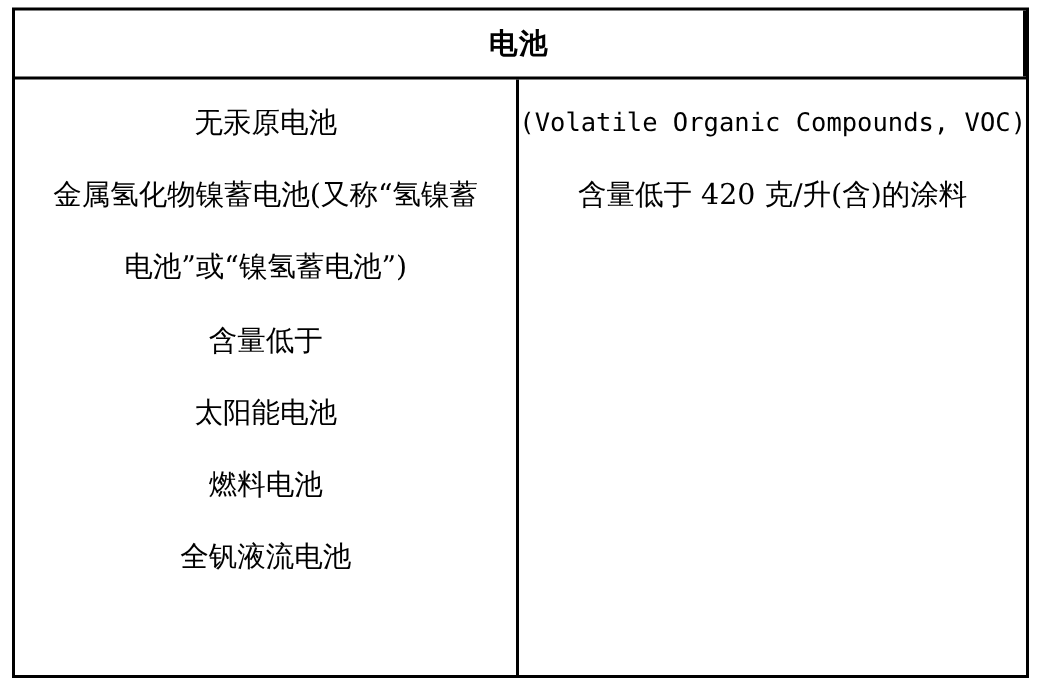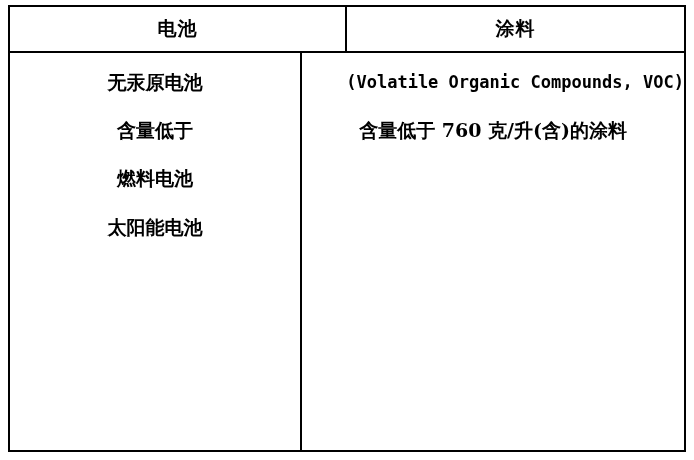--- a/index.html
+++ b/index.html
@@ -46,64 +46,64 @@
     font-size: 19px;
     letter-spacing: 1px;
   }
   .header-cell.first {
     border-right: 2px solid #000000;
     box-sizing: border-box;
   }
   .body-row {
     display: flex;
     flex: 1 1 auto;
-    font-weight: bold;
   }
   .body-cell {
     flex: 1 1 50%;
     box-sizing: border-box;
     padding-top: 5px;
     text-align: center;
     font-size: 19px;
   }
   .body-cell.first {
     border-right: 2px solid #000000;
   }
   .cell-line {
     line-height: 48.2px;
     height: 48.2px;
     white-space: nowrap;
     overflow: visible;
   }
   .cell-line.latin {
     font-family: "DejaVu Sans Mono", "Liberation Mono", monospace;
     font-size: 17px;
-    padding-left: 44px;
   }
 </style>
 </head>
 <body>
 
 <div class="page">
   <div class="doc-table">
 
     <div class="header-row">
       <div class="header-cell first">电池</div>
-      <div class="header-cell">涂料</div>
     </div>
 
     <div class="body-row">
 
       <div class="body-cell first">
         <div class="cell-line">无汞原电池</div>
+        <div class="cell-line">金属氢化物镍蓄电池(又称“氢镍蓄</div>
+        <div class="cell-line">电池”或“镍氢蓄电池”)</div>
         <div class="cell-line">含量低于</div>
+        <div class="cell-line">太阳能电池</div>
         <div class="cell-line">燃料电池</div>
-        <div class="cell-line">太阳能电池</div>
+        <div class="cell-line">全钒液流电池</div>
       </div>
 
       <div class="body-cell">
         <div class="cell-line latin">(Volatile Organic Compounds, VOC)</div>
-        <div class="cell-line">含量低于 760 克/升(含)的涂料</div>
+        <div class="cell-line">含量低于 420 克/升(含)的涂料</div>
       </div>
 
     </div>
   </div>
 </div>
 
 </body></html>

